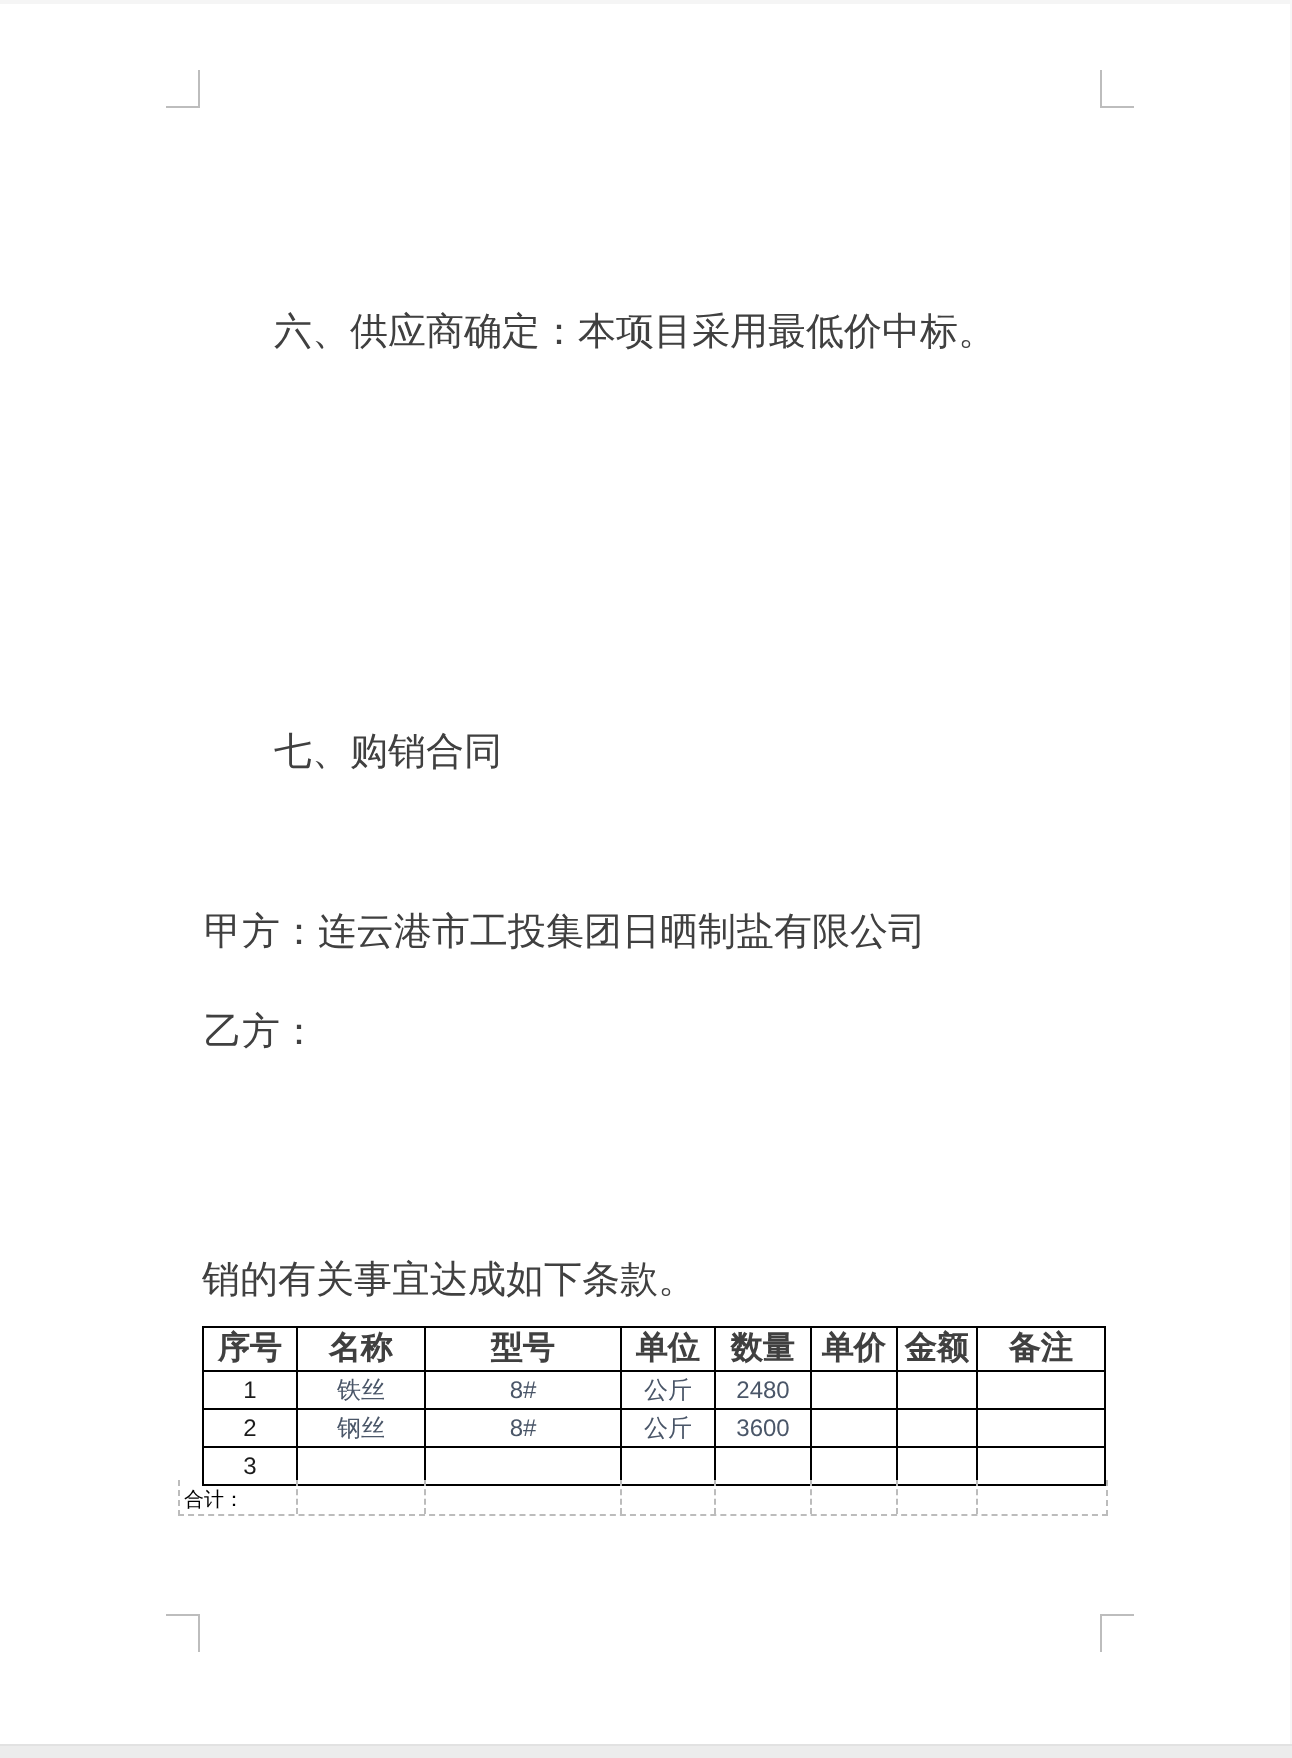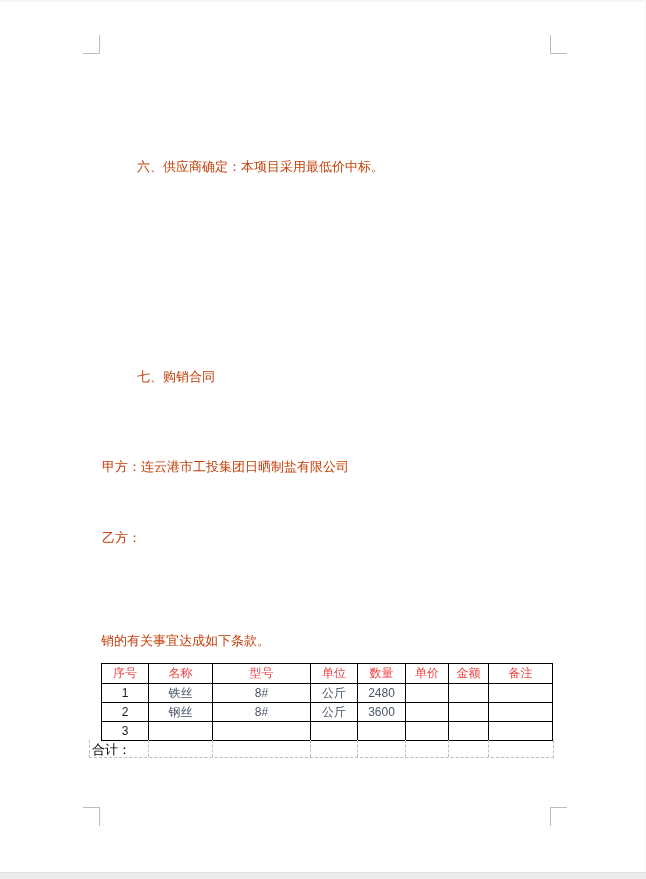--- a/index.html
+++ b/index.html
@@ -18,62 +18,62 @@
   .edge-right{position:absolute;right:0;top:0;width:1px;height:879px;background:#f7f7f7;}
   .edge-bottom{position:absolute;left:0;top:872px;width:646px;height:7px;background:#ececec;border-top:1px solid #e2e2e2;box-sizing:border-box;}
 
   
   .mark{position:absolute;width:17px;height:19px;box-sizing:border-box;}
   .mark-tl{left:83px;top:35px;border-right:1px solid #bdbdbd;border-bottom:1px solid #bdbdbd;}
   .mark-tr{left:550px;top:35px;border-left:1px solid #bdbdbd;border-bottom:1px solid #bdbdbd;}
   .mark-bl{left:83px;top:807px;border-right:1px solid #bdbdbd;border-top:1px solid #bdbdbd;}
   .mark-br{left:550px;top:807px;border-left:1px solid #bdbdbd;border-top:1px solid #bdbdbd;}
 
-  .tline{position:absolute;font-size:13px;line-height:19px;white-space:pre;color:#c2410c;}
+  .tline{position:absolute;font-size:19px;line-height:19px;white-space:pre;color:#404040;}
   .sec6{left:137px;top:157px;}
   .sec7{left:137px;top:367px;}
   .ctitle{left:101px;top:407px;width:451px;text-align:center;}
   .partya{left:102px;top:457px;text-align:right;}
-  .partyb{left:102px;top:528px;}
+  .partyb{left:102px;top:507px;}
   .bl1{left:130px;top:557px;}
   .bl2{left:101px;top:594px;}
   .bl3{left:101px;top:631px;}
 
   
   table.ctable{
     position:absolute;left:101px;top:663px;
     border-collapse:collapse;table-layout:fixed;
     width:451px;
   }
   table.ctable col.c1{width:47px;}  table.ctable col.c2{width:64px;}
   table.ctable col.c3{width:98px;}  table.ctable col.c4{width:47px;}
   table.ctable col.c5{width:48px;}  table.ctable col.c6{width:43px;}
   table.ctable col.c7{width:40px;}  table.ctable col.c8{width:64px;}
   table.ctable td,table.ctable th{
     border:1px solid #000;
     padding:0;margin:0;
     text-align:center;vertical-align:middle;
     overflow:hidden;
   }
-  table.ctable th{font-size:12px;font-weight:normal;height:19px;color:#ef4444;}
+  table.ctable th{font-size:16px;font-weight:bold;height:19px;color:#404040;}
   table.ctable td{font-size:12px;height:18px;color:#4a5668;}
   table.ctable td.seq{color:#1b1b1b;}
 
   
   .total-row{
     position:absolute;left:89px;top:740px;width:463px;height:17px;
     box-sizing:content-box;
     border-left:1px dashed #bcbcbc;border-right:1px dashed #bcbcbc;border-bottom:1px dashed #bcbcbc;
     display:flex;
   }
   .total-cell{height:100%;border-right:1px dashed #bcbcbc;box-sizing:border-box;}
   .total-cell:last-child{border-right:none;}
   .tc1{width:59px;} .tc2{width:64px;} .tc3{width:98px;} .tc4{width:47px;}
   .tc5{width:48px;} .tc6{width:43px;} .tc7{width:40px;} .tc8{width:64px;}
-  .total-label{font-size:13px;line-height:17px;padding-left:2px;color:#000;white-space:pre;}
+  .total-label{font-size:10px;line-height:17px;padding-left:2px;color:#000;white-space:pre;}
 </style>
 </head>
 <body>
 
 <div class="page">
 
   <div class="edge-top"></div>
   <div class="edge-right"></div>
   <div class="edge-bottom"></div>
 

